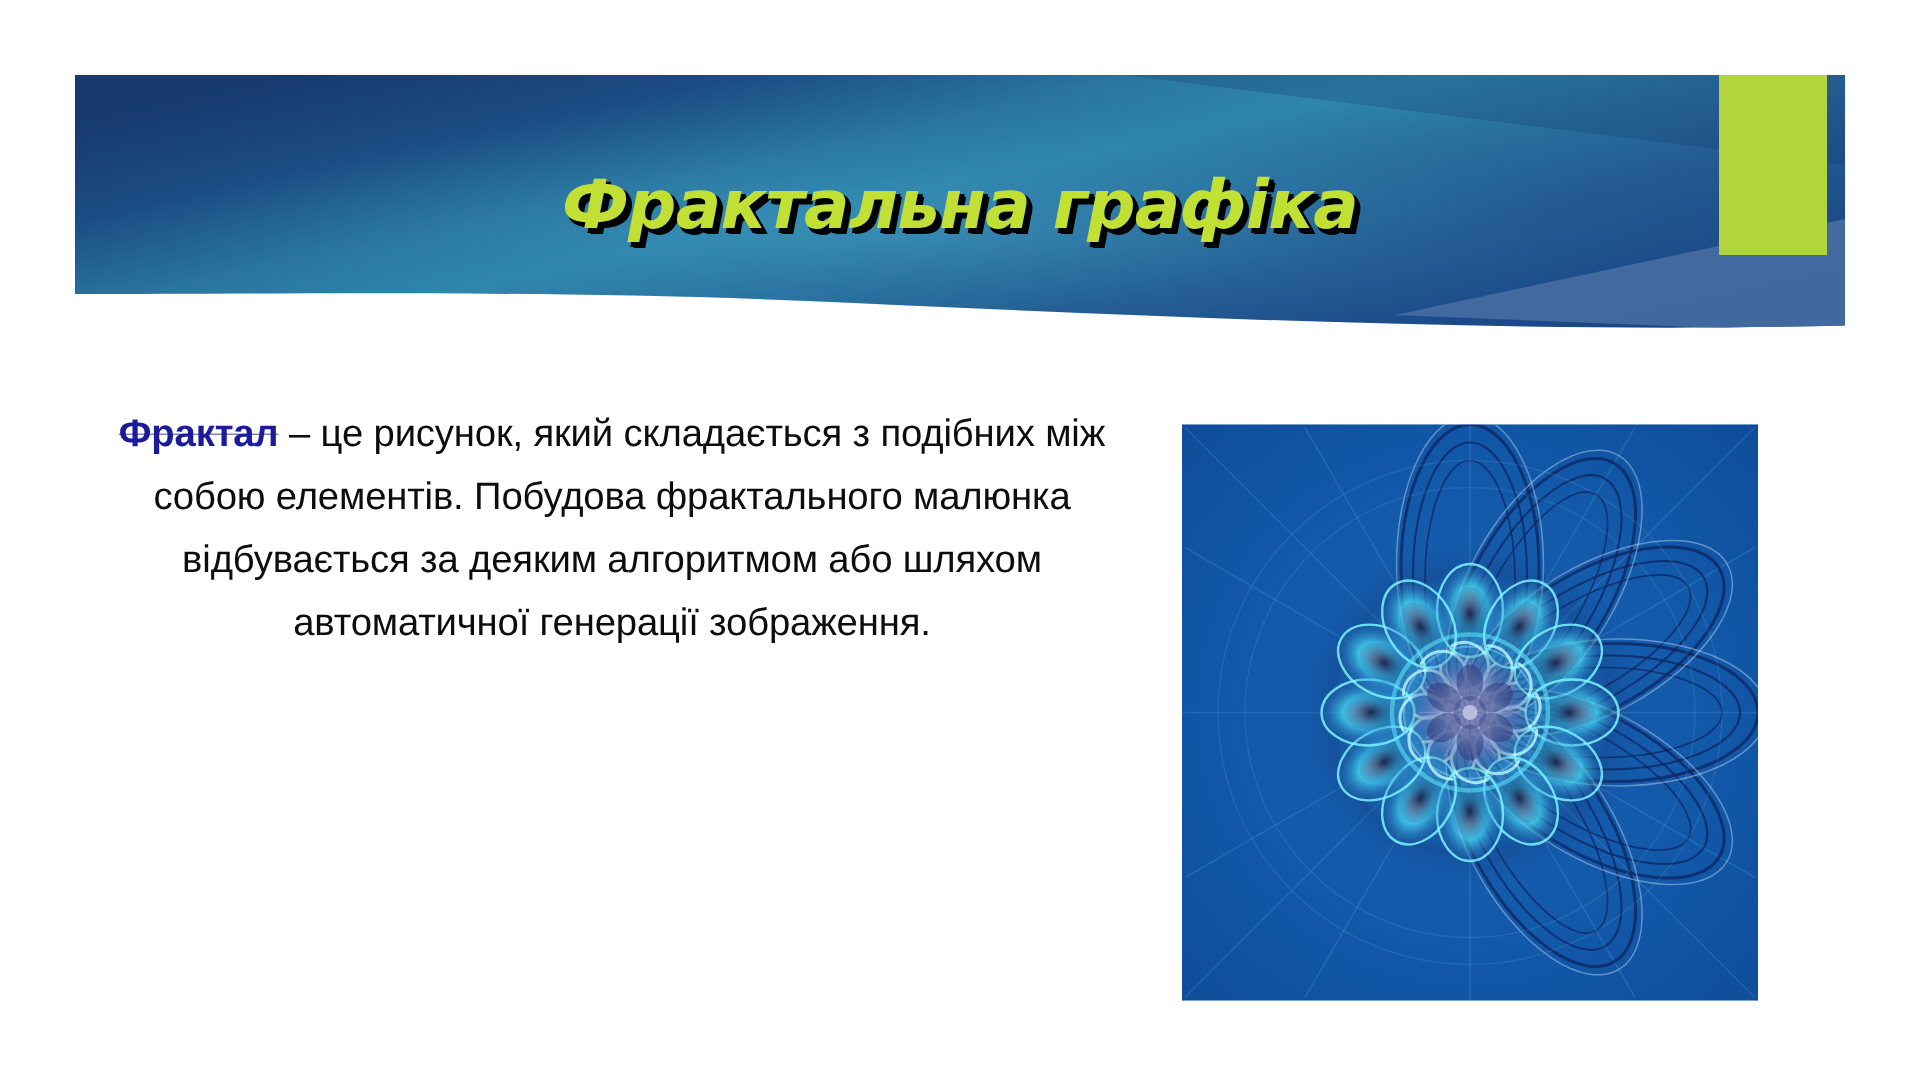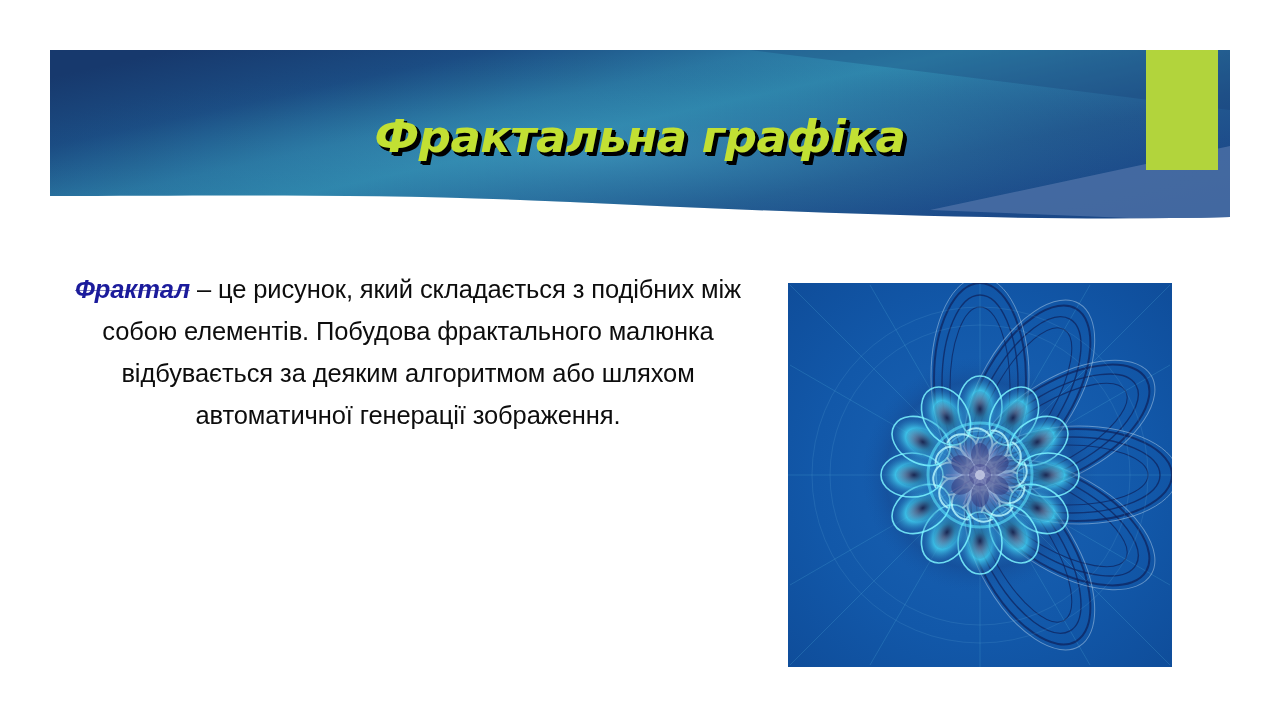--- a/index.html
+++ b/index.html
@@ -80,21 +80,20 @@
     width: 700px;
     text-align: center;
     font-family: "Liberation Sans", sans-serif;
     font-size: 25.5px;
     line-height: 42px;
     color: #0d0d0d;
     letter-spacing: -0.1px;
   }
   .lead-term {
     font-weight: bold;
-    font-style: italic;
     color: #1b1b9c;
     text-decoration: line-through;
     text-decoration-color: rgba(30,30,140,0.55);
     text-decoration-thickness: 1px;
   }
 
   
   .fractal-frame {
     position: absolute;
     left: 788px;

